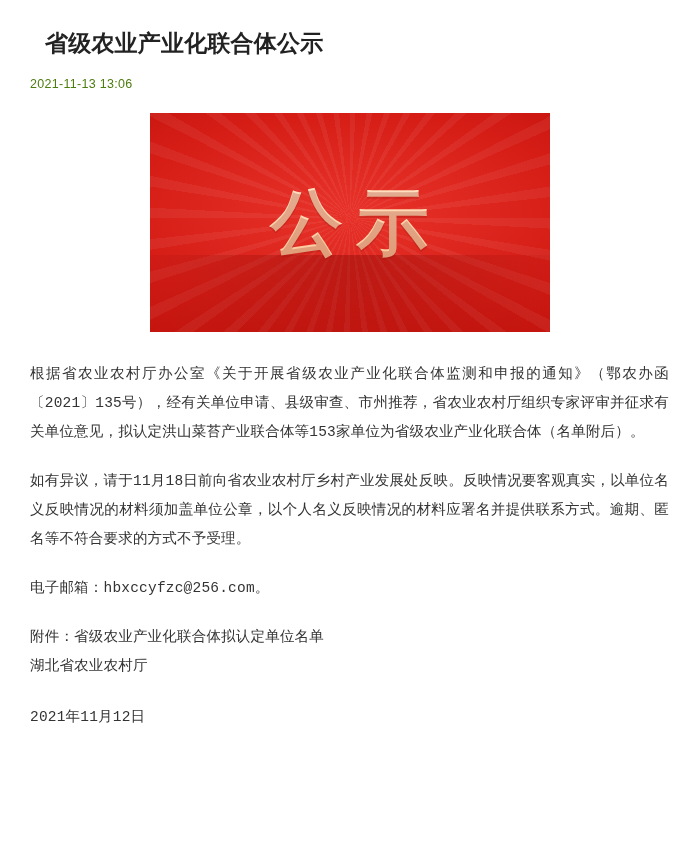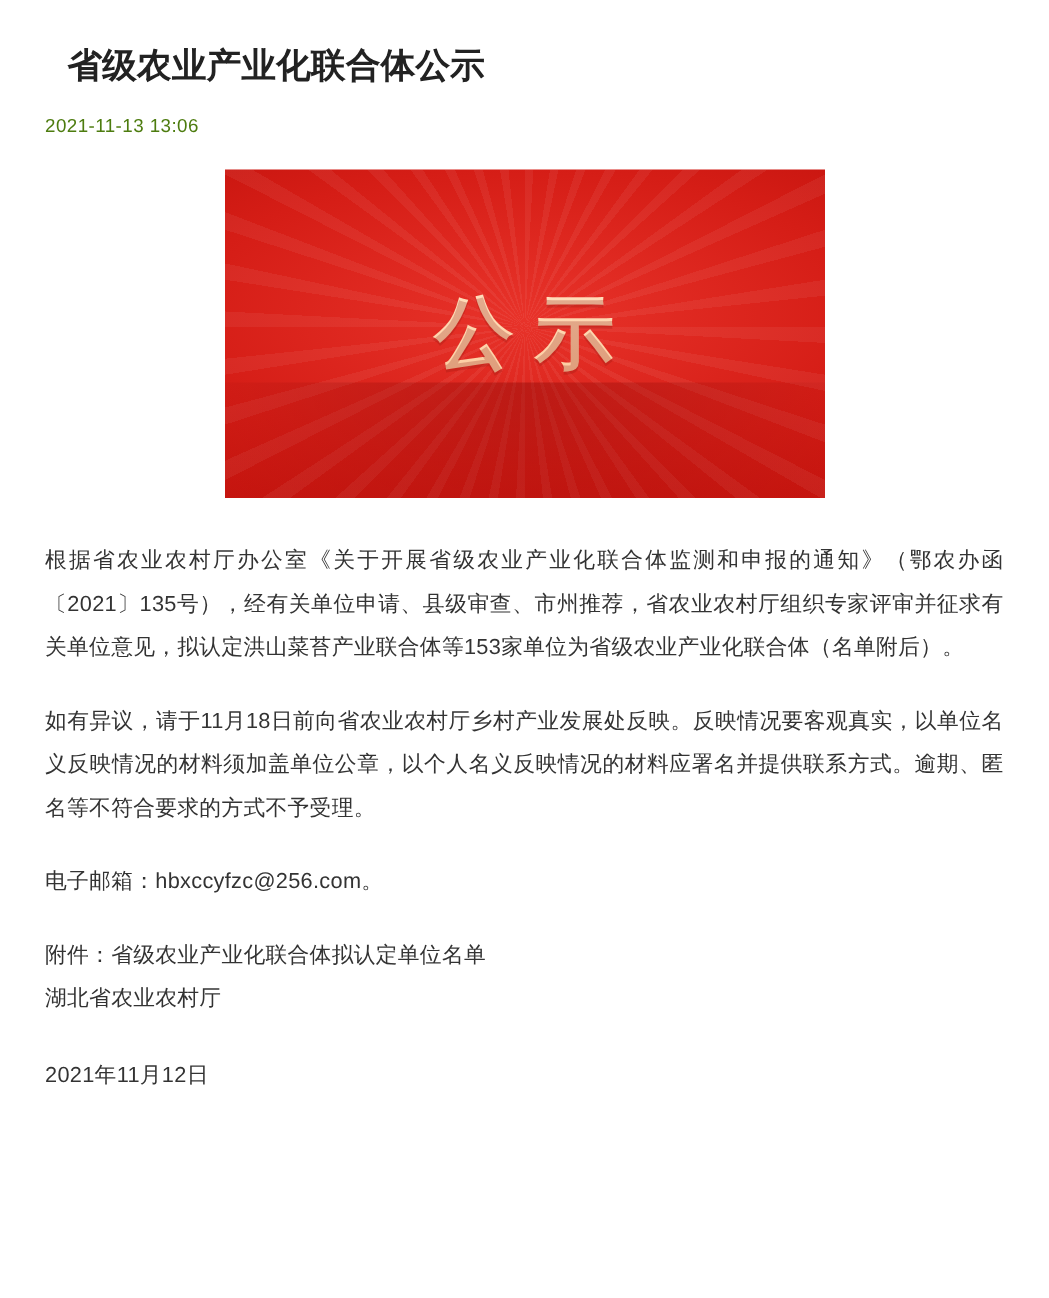--- a/index.html
+++ b/index.html
@@ -68,38 +68,39 @@
     pointer-events: none;
   }
   .banner-text {
     position: absolute;
     inset: 0;
     display: flex;
     align-items: center;
     justify-content: center;
     font-family: "DejaVu Sans", "Liberation Sans", sans-serif;
     font-weight: bold;
-    font-size: 53px;
+    font-size: 72px;
     letter-spacing: 14px;
     text-indent: 14px;
     color: #ffe2c8;
     background: linear-gradient(180deg, #fff4e6 0%, #ffd9b3 45%, #f7b27a 100%);
     -webkit-background-clip: text;
     background-clip: text;
     -webkit-text-fill-color: transparent;
     text-shadow: 0 2px 0 rgba(140,20,10,0.25);
     z-index: 2;
   }
   .body-text p {
     font-size: 14.5px;
     line-height: 2.0;
     color: #333333;
     margin: 0 0 20px 0;
     text-align: justify;
     letter-spacing: 0.2px;
+    font-family: Liberation Mono, monospace;
   }
   .body-text p:last-child {
     margin-bottom: 0;
   }
   .sig-block p {
     margin-bottom: 22px;
   }
 </style>
 </head>
 <body>

